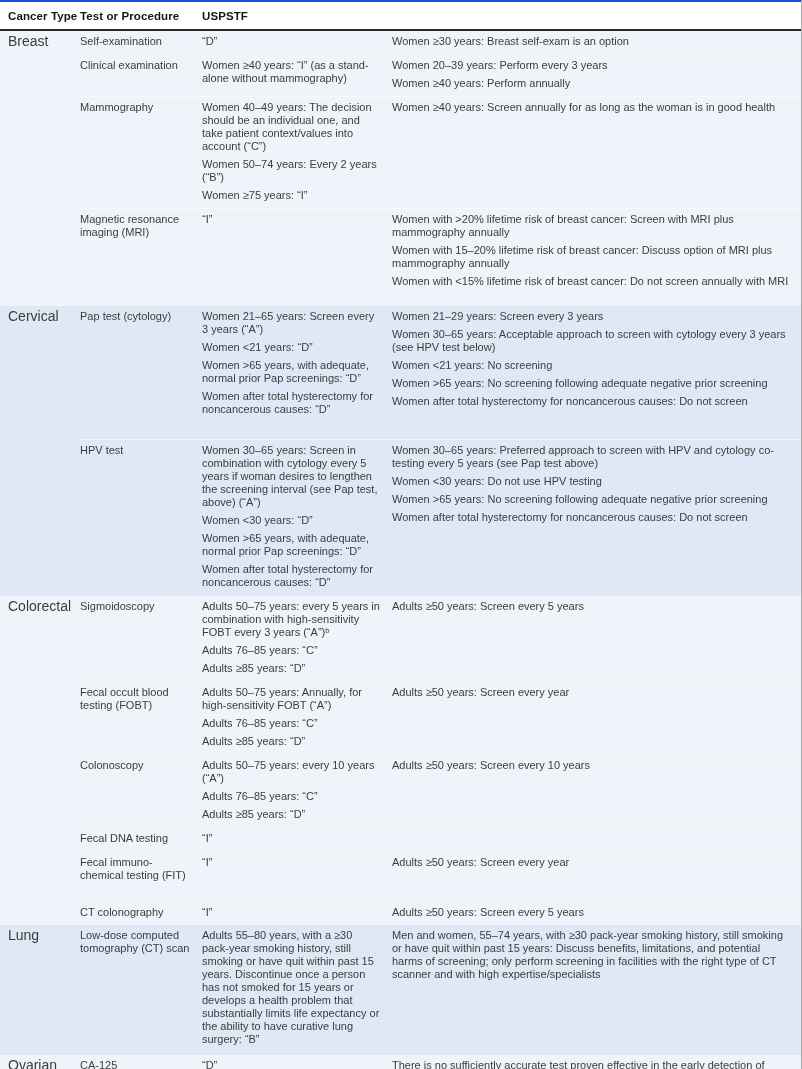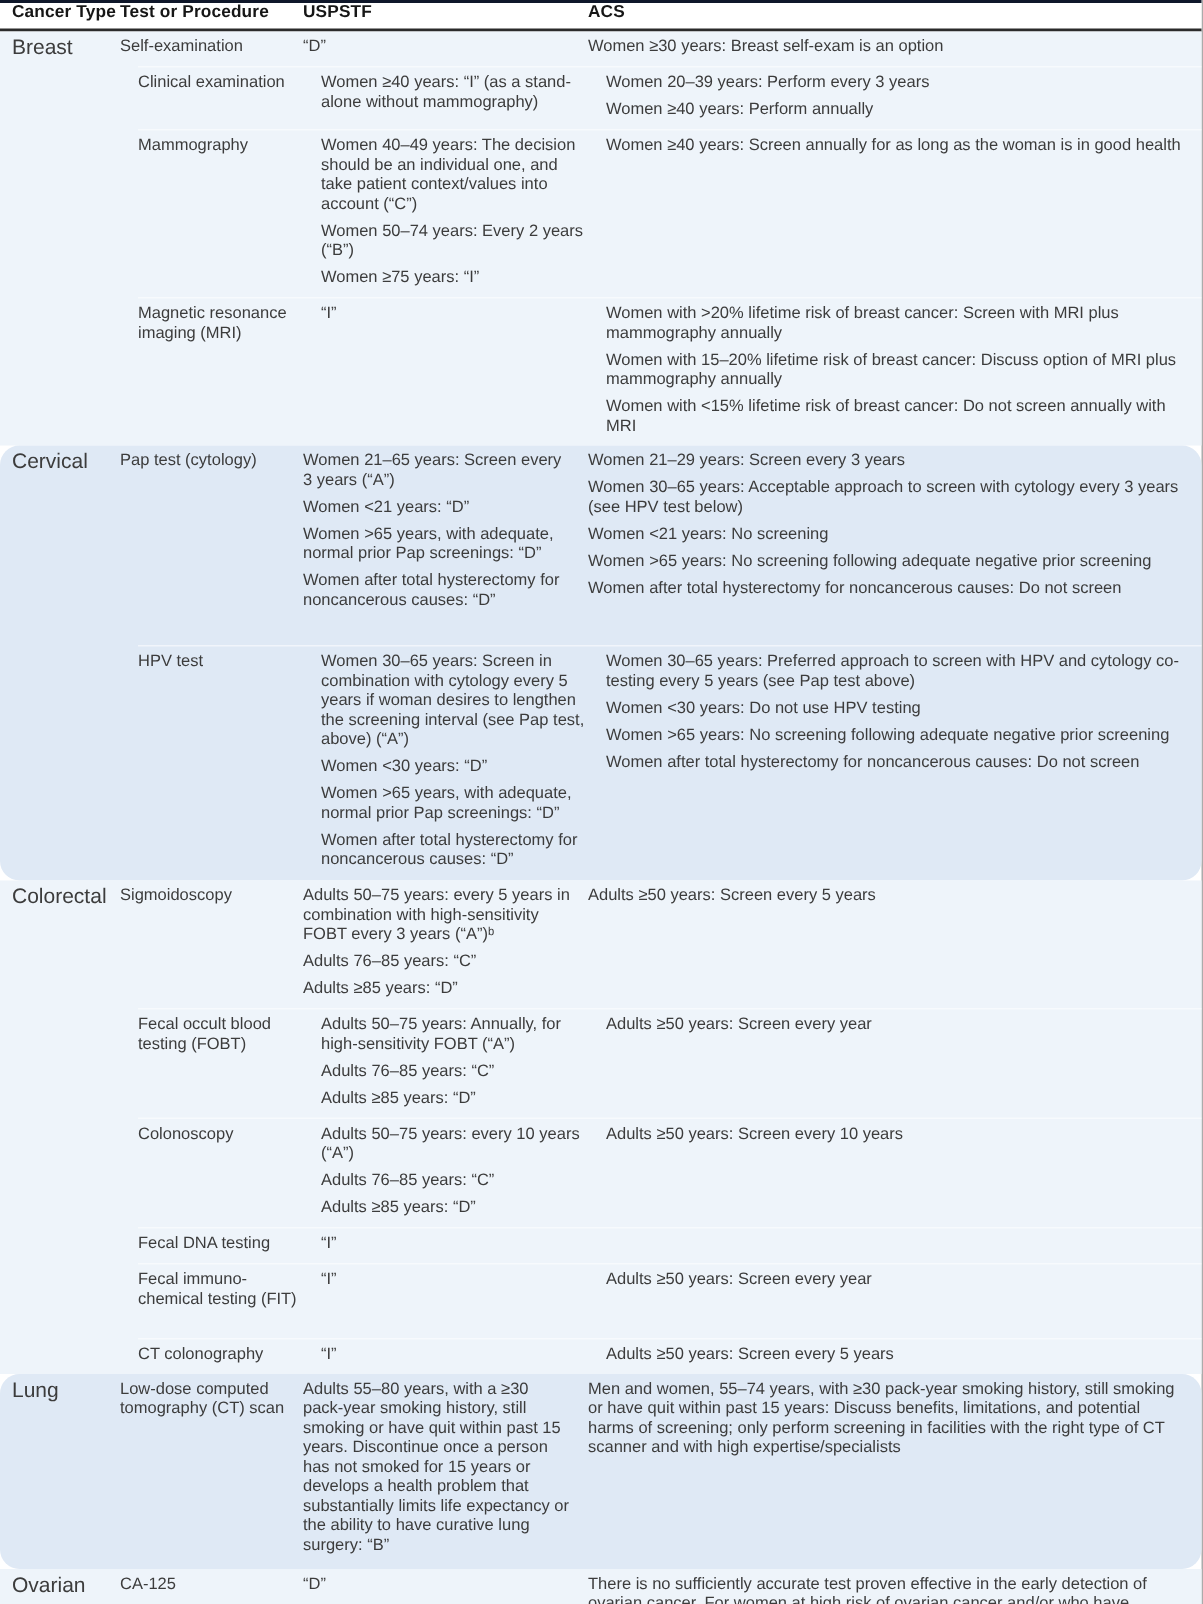--- a/index.html
+++ b/index.html
@@ -10,49 +10,50 @@
   }
   .table{
     width:802px;
     box-sizing:border-box;
     border-right:1px solid #ababab;
     background:#fff;
   }
   
   .thead{
     display:flex;
-    border-top:2px solid #0f172a;
+    border-top:2px solid #1d4ed8;
     border-bottom:2px solid #2b2b2b;
     box-sizing:border-box;
-    height:21px;
+    height:31px;
+    align-items:center;
     background:#fff;
   }
   .thead .hc{
     font-size:11.5px;
     font-weight:bold;
     color:#161616;
     letter-spacing:.1px;
     box-sizing:border-box;
   }
   .hc.c1{width:80px;padding-left:8px;}
   .hc.c2{width:122px;}
   .hc.c3{width:190px;}
   .hc.c4{flex:1;}
   
   .section{display:flex;box-sizing:border-box;}
   .section.light{background:#eef4fa;}
-  .section.dark{background:#dfe9f5;border-radius:13px;}
+  .section.dark{background:#dfe9f5;}
   .col-type{
     width:80px;flex:0 0 80px;box-sizing:border-box;
     padding:4px 4px 0 8px;font-size:14px;line-height:13px;
   }
   .rows{flex:1;display:flex;flex-direction:column;min-width:0;}
   .section.has-span .rows{flex:0 0 312px;width:312px;}
   .row{display:flex;box-sizing:border-box;}
-  .row + .row{border-top:1px solid rgba(255,255,255,0.55);margin-left:12px;}
+  .row + .row{border-top:1px solid rgba(255,255,255,0.55);}
   .col-test{
     width:122px;flex:0 0 122px;box-sizing:border-box;
     padding:4px 10px 4px 0;font-size:11px;line-height:13px;
   }
   .col-uspstf{
     width:190px;flex:0 0 190px;box-sizing:border-box;
     padding:4px 12px 4px 0;font-size:11px;line-height:13px;
   }
   .col-acs{
     flex:1;min-width:0;box-sizing:border-box;
@@ -65,21 +66,20 @@
   .para:last-child{margin-bottom:2px;}
 </style>
 </head>
 <body>
 
 <div class="table">
   <div class="thead">
     <div class="hc c1">Cancer Type</div>
     <div class="hc c2">Test or Procedure</div>
     <div class="hc c3">USPSTF</div>
-    <div class="hc c4">ACS</div>
   </div>
   <div id="tbody">
       <div class="section light">
         <div class="col-type">Breast</div>
         <div class="rows">
           <div class="row" style="min-height: 19px;">
             <div class="col-test">Self-examination</div>
             <div class="col-uspstf">
               <div class="para">“D”</div>
             </div>

